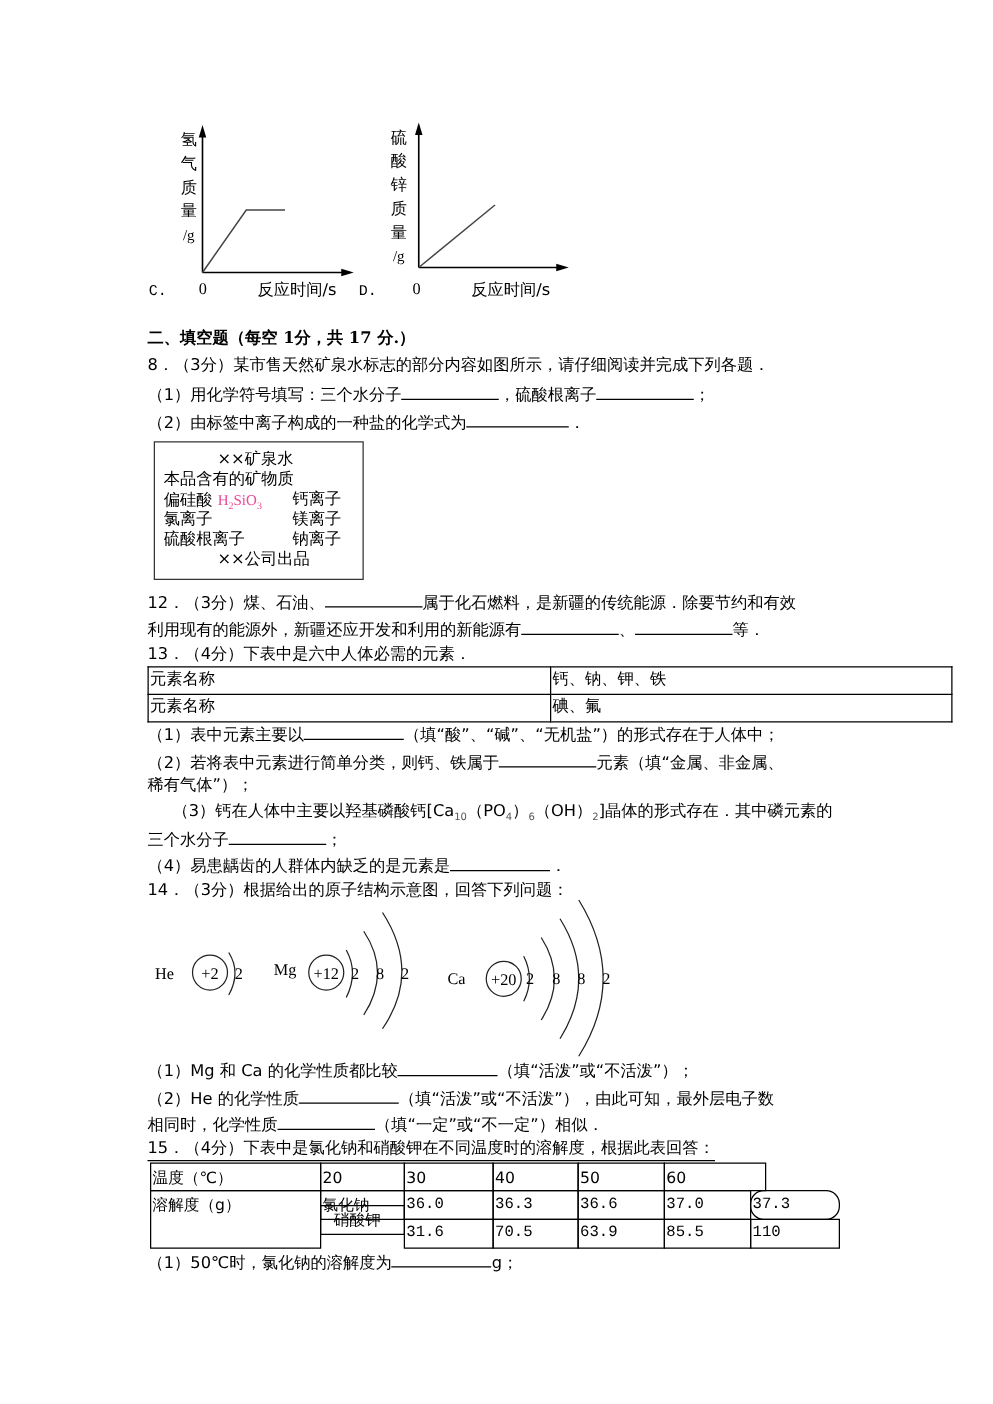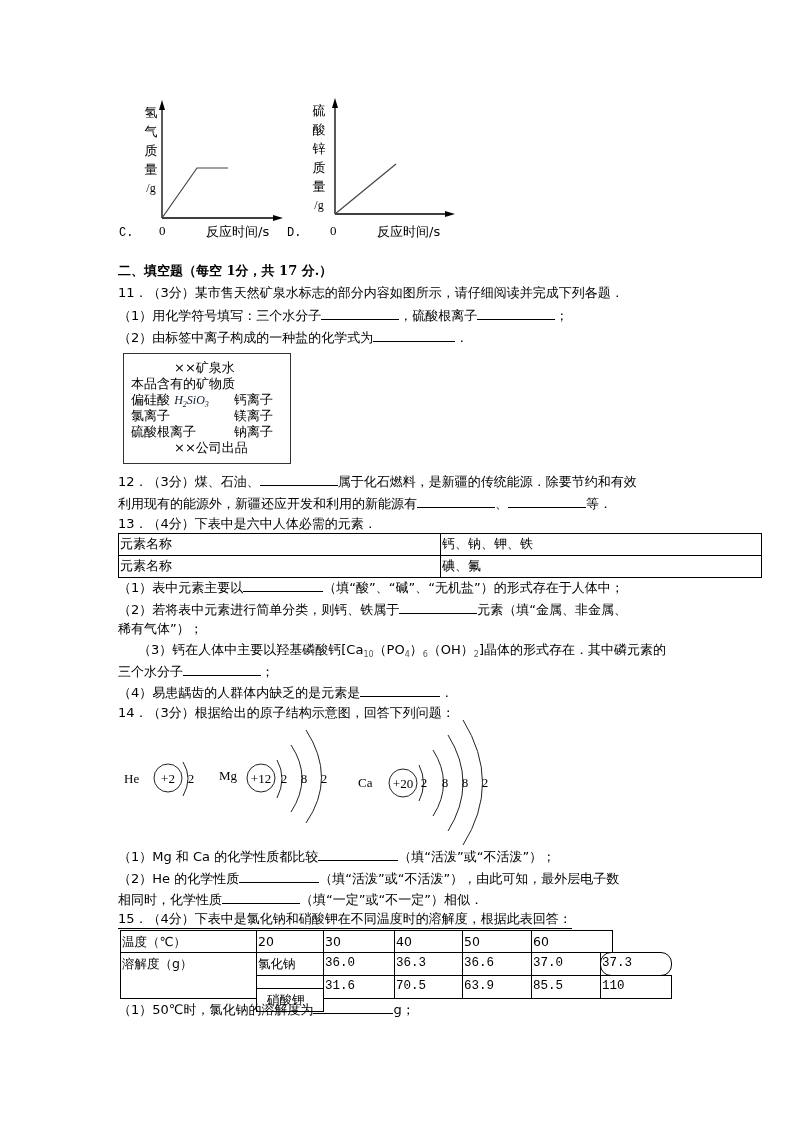--- a/index.html
+++ b/index.html
@@ -60,34 +60,34 @@
     <div class="serif" style="font-size:12px;">/g</div>
   </div>
   <div class="abs mono" style="left:287px;top:226px;">D.</div>
   <div class="abs serif" style="left:330px;top:223px;font-size:13px;">0</div>
   <div class="abs" style="left:377px;top:223px;font-size:13px;">反应时间/s</div>
 </div>
 
 <div class="line bold" style="top:262px;font-size:13px;">二、填空题（每空 1分，共 17 分.）</div>
 
 <div>
-  <div class="line" style="top:284px;">11．（3分）某市售天然矿泉水标志的部分内容如图所示，请仔细阅读并完成下列各题．</div>
+  <div class="line" style="top:284px;">8．（3分）某市售天然矿泉水标志的部分内容如图所示，请仔细阅读并完成下列各题．</div>
   <div class="line" style="top:306px;">
     <span>（1）用化学符号填写：三个水分子</span><span class="blank" style="width:78px"></span><span>，硫酸根离子</span><span class="blank" style="width:78px"></span><span>；</span>
   </div>
   <div class="line" style="top:328px;">
     <span>（2）由标签中离子构成的一种盐的化学式为</span><span class="blank" style="width:82px"></span><span>．</span>
   </div>
 
   <div class="label-box">
     <div style="left:50px;top:6px;">××矿泉水</div>
     <div style="left:7px;top:22px;">本品含有的矿物质</div>
     <div style="left:7px;top:38px;">
       <span>偏硅酸</span>
-      <span class="serif" style="color:#0f172a;font-size:12px;font-style:italic;"><span>H</span><sub style="font-size:8px">2</sub><span>SiO</span><sub style="font-size:8px">3</sub></span>
+      <span class="serif" style="color:#ec4899;font-size:12px;"><span>H</span><sub style="font-size:8px">2</sub><span>SiO</span><sub style="font-size:8px">3</sub></span>
     </div>
     <div style="left:110px;top:38px;">钙离子</div>
     <div style="left:7px;top:54px;">氯离子</div>
     <div style="left:110px;top:54px;">镁离子</div>
     <div style="left:7px;top:70px;">硫酸根离子</div>
     <div style="left:110px;top:70px;">钠离子</div>
     <div style="left:50px;top:86px;">××公司出品</div>
   </div>
 </div>
 
@@ -191,21 +191,21 @@
 
     <div class="c" style="left:0;top:22px;width:137px;height:47px;">溶解度（g）</div>
 
     <div class="c" style="left:136px;top:22px;width:68px;height:24px;">氯化钠</div>
     <div class="c mono" style="left:203px;top:22px;width:72px;height:24px;">36.0</div>
     <div class="c mono" style="left:274px;top:22px;width:69px;height:24px;">36.3</div>
     <div class="c mono" style="left:342px;top:22px;width:70px;height:24px;">36.6</div>
     <div class="c mono" style="left:411px;top:22px;width:70px;height:24px;">37.0</div>
     <div class="c mono" style="left:480px;top:22px;width:72px;height:24px;border-radius:11px;">37.3</div>
 
-    <div class="c" style="left:136px;top:58px;width:68px;height:24px;padding-left:10px;">硝酸钾</div>
+    <div class="c" style="left:136px;top:34px;width:68px;height:24px;padding-left:10px;">硝酸钾</div>
     <div class="c mono" style="left:203px;top:45px;width:72px;height:24px;">31.6</div>
     <div class="c mono" style="left:274px;top:45px;width:69px;height:24px;">70.5</div>
     <div class="c mono" style="left:342px;top:45px;width:70px;height:24px;">63.9</div>
     <div class="c mono" style="left:411px;top:45px;width:70px;height:24px;">85.5</div>
     <div class="c mono" style="left:480px;top:45px;width:72px;height:24px;">110</div>
   </div>
 
   <div class="line" style="top:1000px;">
     <span>（1）50℃时，氯化钠的溶解度为</span><span class="blank" style="width:80px"></span><span>g；</span>
   </div>

